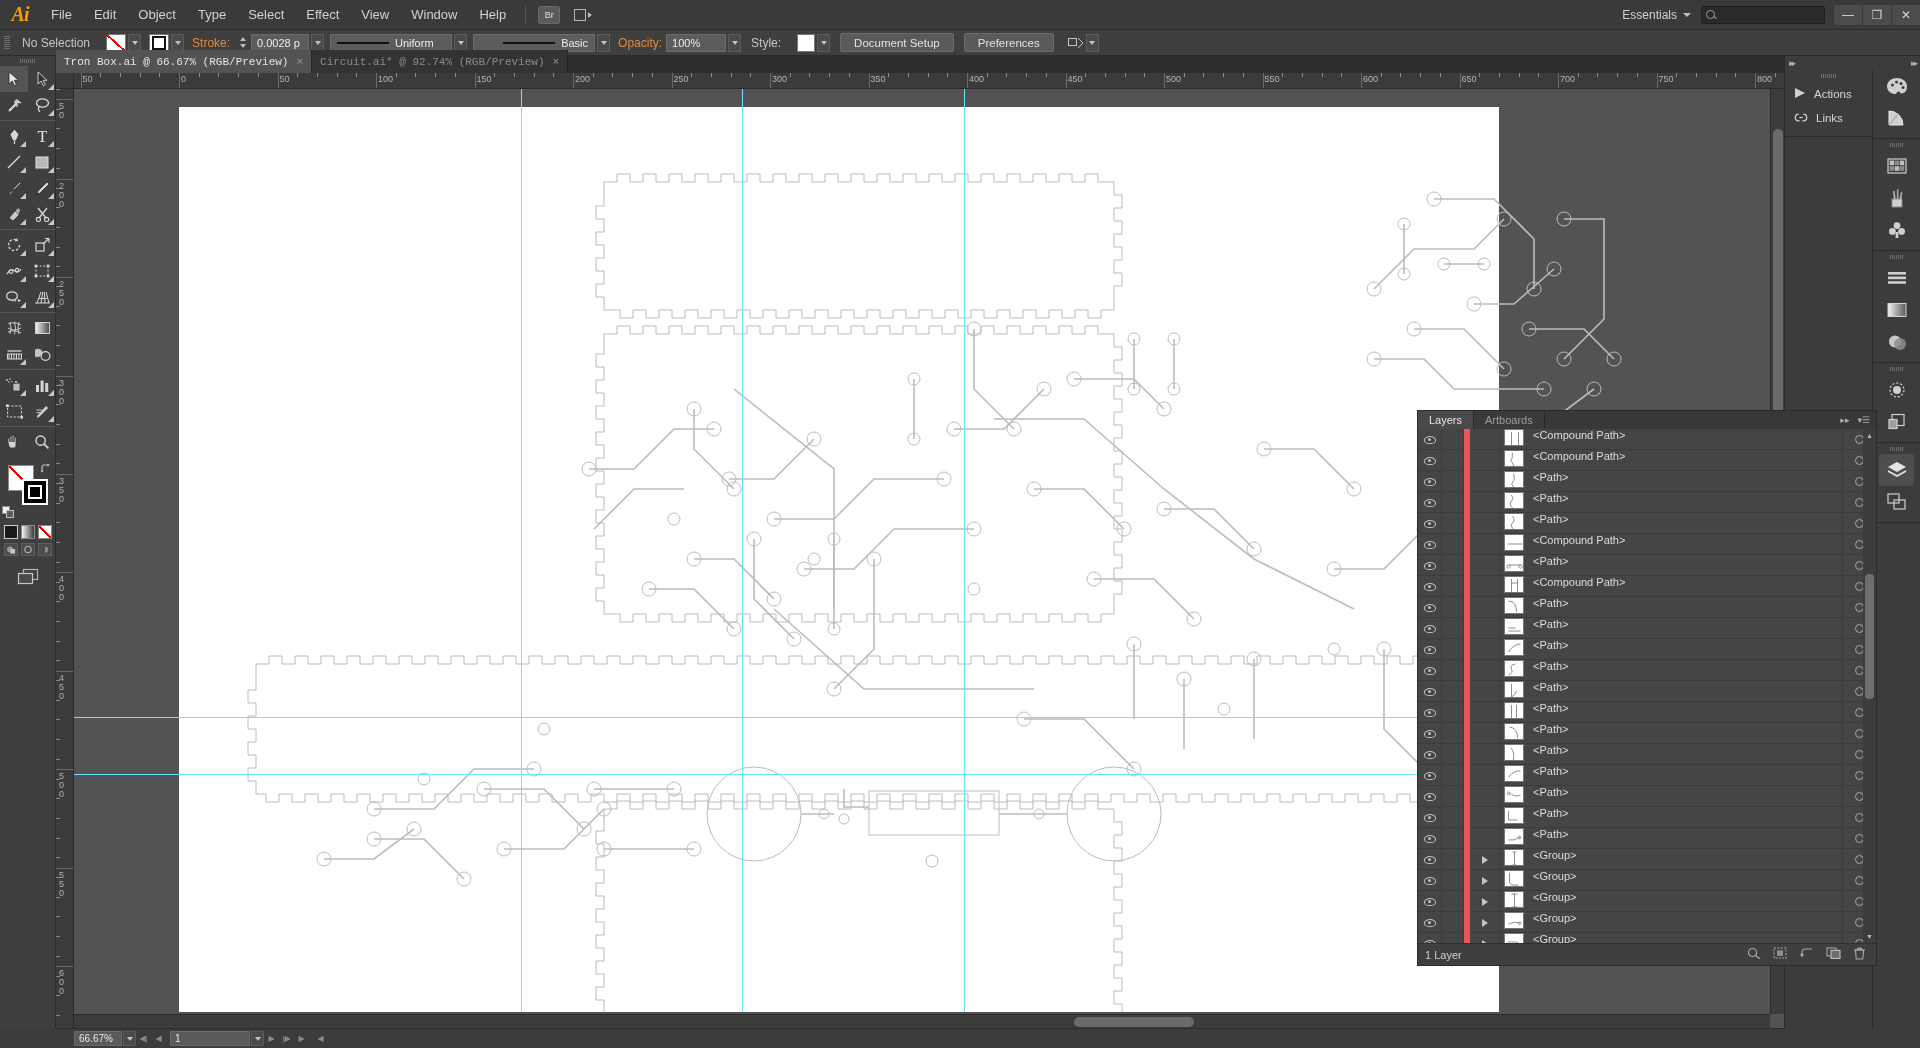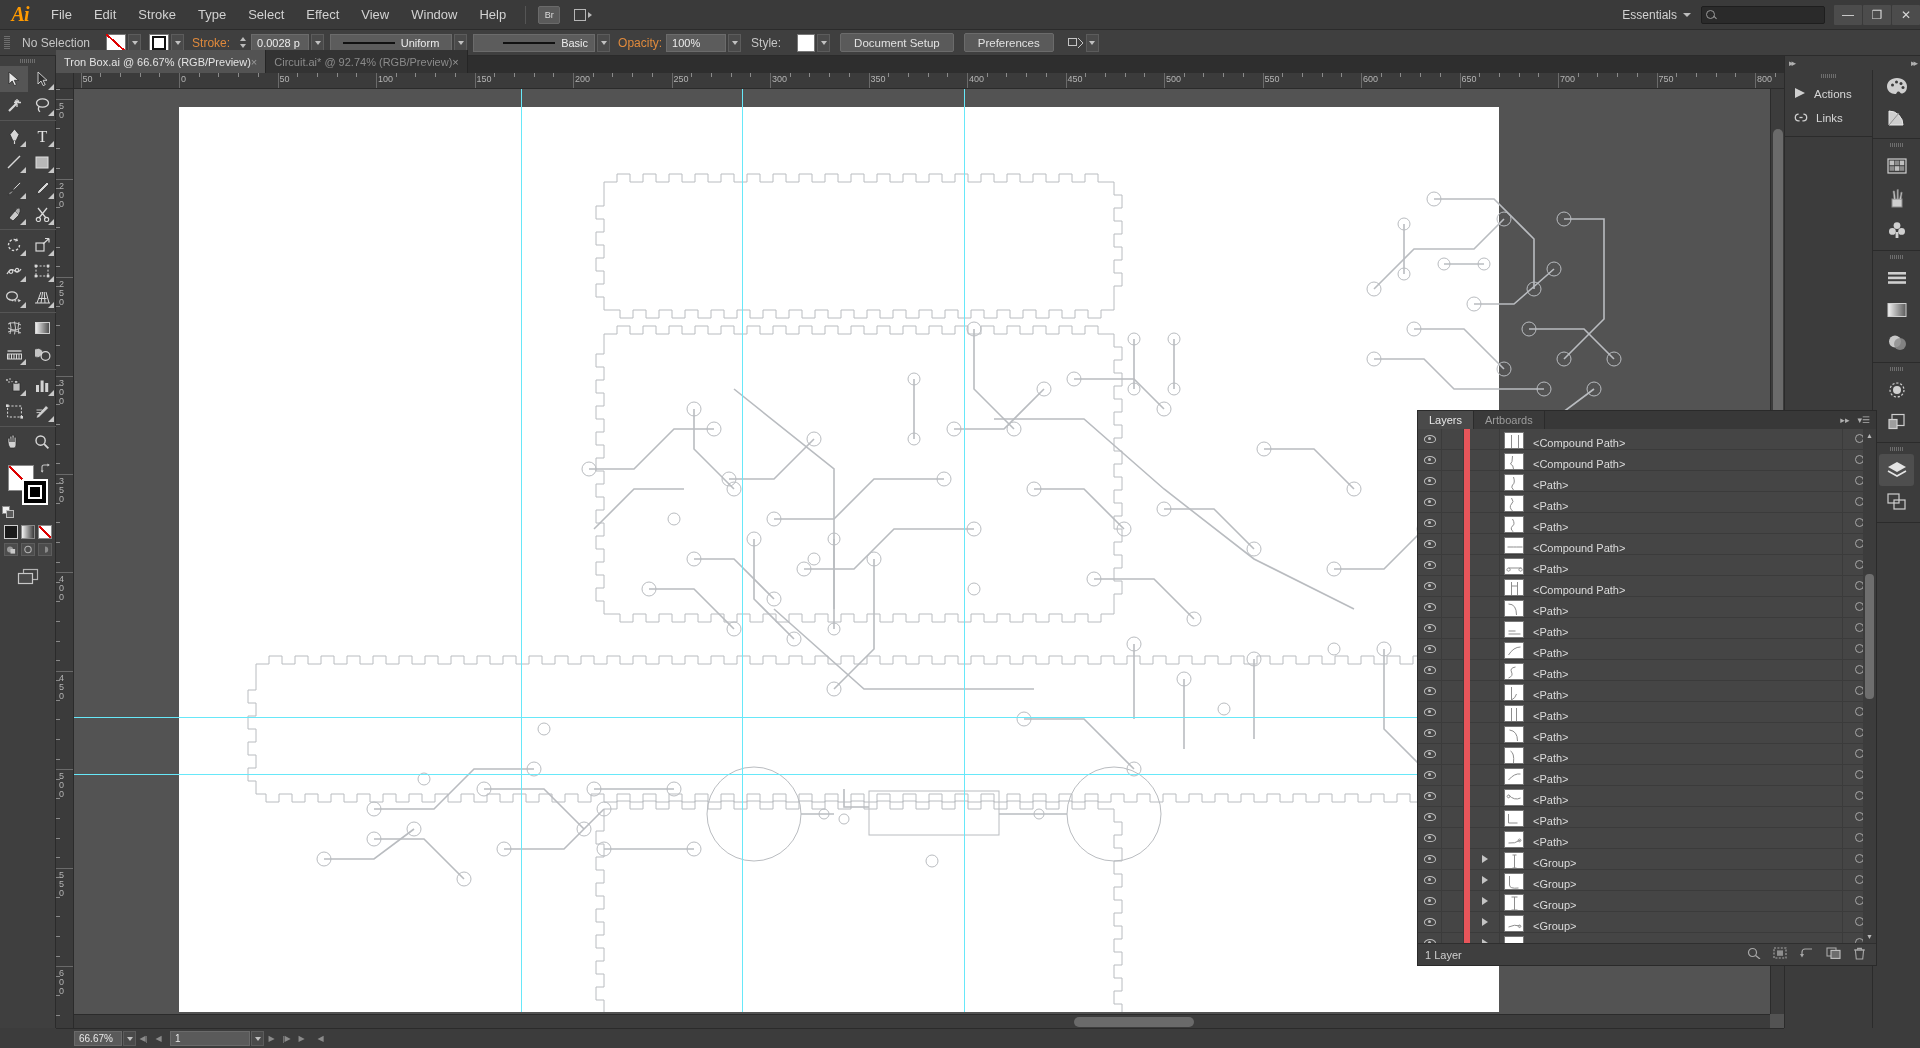--- a/index.html
+++ b/index.html
@@ -104,21 +104,21 @@
   .style-sw { width:18px;height:18px;background:#fff;border:1px solid #777;margin-left:6px;}
   .align-ico{width:16px;height:14px;margin-left:14px;position:relative;}
 
   
   .tabbar {
     position:absolute;left:56px;top:56px;width:1864px;height:17px;
     background:#2e2e2e;display:flex;align-items:flex-end;
   }
   .tab {
     height:23px;display:flex;align-items:center;padding:0 8px;font-size:11px;
-    color:#8b8b8b;background:#333;border-right:1px solid #252525;white-space:nowrap;
+    color:#8b8b8b;background:#333;border-right:1px solid #252525;gap:8px;white-space:nowrap;font-family:Liberation Mono, monospace;
   }
   .tab.active { background:#535353; color:#e4e4e4; }
   .tab .x { font-size:11px; color:#9a9a9a; }
 
   
   .toolbar {
     position:absolute;left:0;top:56px;width:56px;height:972px;background:#3f3f3f;
     border-right:1px solid #2b2b2b;
   }
   .tb-grip{height:10px;display:flex;align-items:center;justify-content:center;gap:1px;}
@@ -198,21 +198,21 @@
   .layers{
     position:absolute;left:1417px;top:410px;width:460px;height:556px;
     background:#444; border:1px solid #2a2a2a;
   }
   .lp-tabs{height:18px;background:#383838;display:flex;align-items:stretch;}
   .lp-tab{padding:0 11px;display:flex;align-items:center;font-size:11px;color:#9c9c9c;background:#3a3a3a;border-right:1px solid #2b2b2b;}
   .lp-tab.active{background:#4a4a4a;color:#e8e8e8;}
   .lp-tabspace{flex:1;background:#383838;display:flex;align-items:center;justify-content:flex-end;gap:8px;padding-right:6px;}
   .lp-menu{color:#b0b0b0;font-size:9px;}
   .lp-list{position:absolute;left:0;top:18px;right:0;bottom:22px;overflow:hidden;background:#454545;}
-  .lrow{height:21px;display:flex;align-items:flex-end;border-bottom:1px solid #3b3b3b;}
+  .lrow{height:21px;display:flex;align-items:flex-start;border-bottom:1px solid #3b3b3b;}
   .lr-eye{width:24px;height:21px;display:flex;align-items:center;justify-content:center;border-right:1px solid #3b3b3b;}
   .lr-lock{width:22px;height:21px;border-right:1px solid #3b3b3b;}
   .lr-color{width:6px;height:21px;background:#e8555a;}
   .lr-indent{width:30px;height:21px;display:flex;align-items:center;justify-content:center;border-right:1px solid #3b3b3b;}
   .lr-thumb{width:20px;height:17px;background:#fff;border:1px solid #777;margin-left:4px;position:relative;overflow:hidden;}
   .lr-name{flex:1;font-size:11px;color:#dcdcdc;padding-left:9px;}
   .lr-target{width:34px;height:21px;display:flex;align-items:center;justify-content:center;border-left:1px solid #3b3b3b;}
   .ring{width:9px;height:9px;border:1.3px solid #a8a8a8;border-radius:50%;}
   .disc{width:12px;height:8px;border:1.2px solid #bdbdbd;border-radius:50% 50% 45% 45%;position:relative;}
   .disc:after{content:"";position:absolute;left:3.6px;top:1.6px;width:3.4px;height:3.4px;background:#bdbdbd;border-radius:50%;}
@@ -226,21 +226,21 @@
 </style>
 </head>
 <body>
 
 <div class="app">
 
   <div class="menubar">
     <div class="ai-logo">Ai</div>
     <div class="menu-item">File</div>
     <div class="menu-item">Edit</div>
-    <div class="menu-item">Stroke</div>
+    <div class="menu-item">Object</div>
     <div class="menu-item">Type</div>
     <div class="menu-item">Select</div>
     <div class="menu-item">Effect</div>
     <div class="menu-item">View</div>
     <div class="menu-item">Window</div>
     <div class="menu-item">Help</div>
     <div class="menu-sep"></div>
     <div class="br-btn">Br</div>
     <div class="doc-ico">
       <span class="sq"></span>
@@ -284,21 +284,21 @@
     <div class="spin">
         <span class="up"></span>
         <span class="dn"></span>
       </div>
     <div class="field" style="width:58px;margin-left:3px;">0.0028 p</div>
     <div class="ddbtn">
         <span class="caret2"></span>
       </div>
 
     <div class="combo">
-      <div class="body" style="width:122px;justify-content:center;">
+      <div class="body" style="width:122px;justify-content:flex-start;">
         <span class="line"></span>
         <span>Uniform</span>
       </div>
       <div class="ddbtn">
           <span class="caret2"></span>
         </div>
     </div>
 
     <div class="combo">
       <div class="body" style="width:122px;justify-content:flex-end;">

